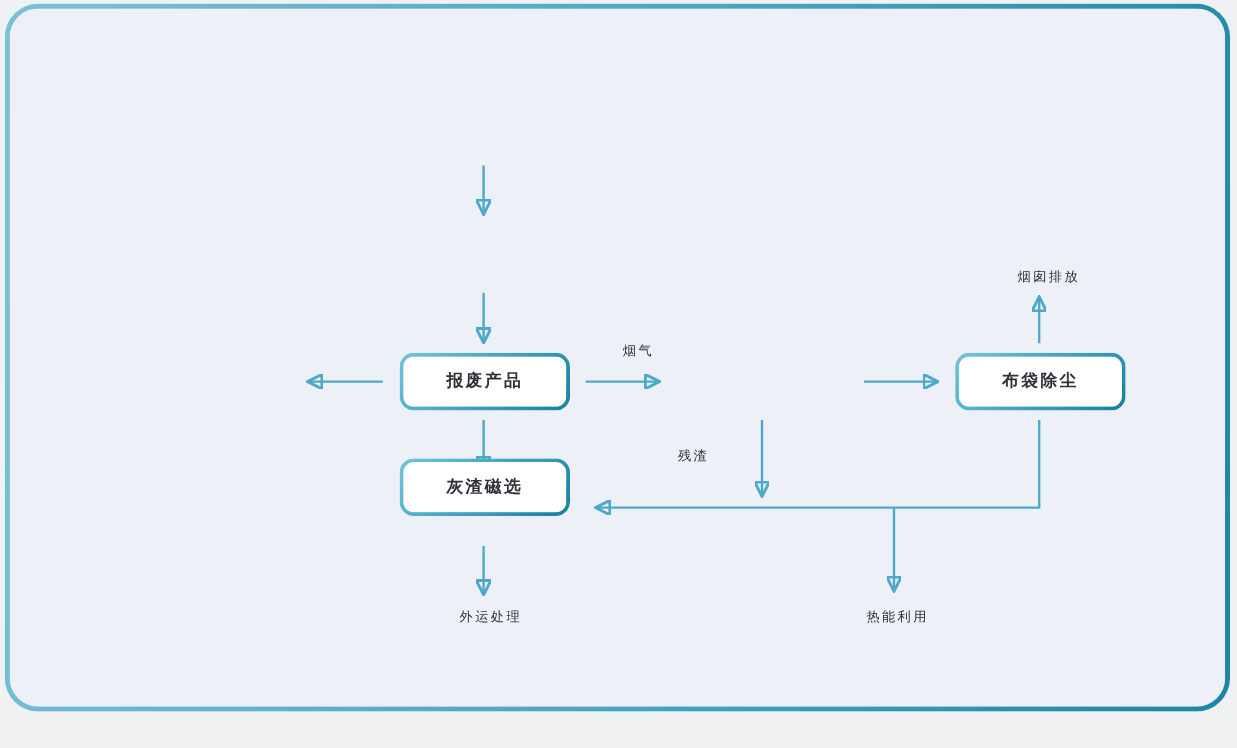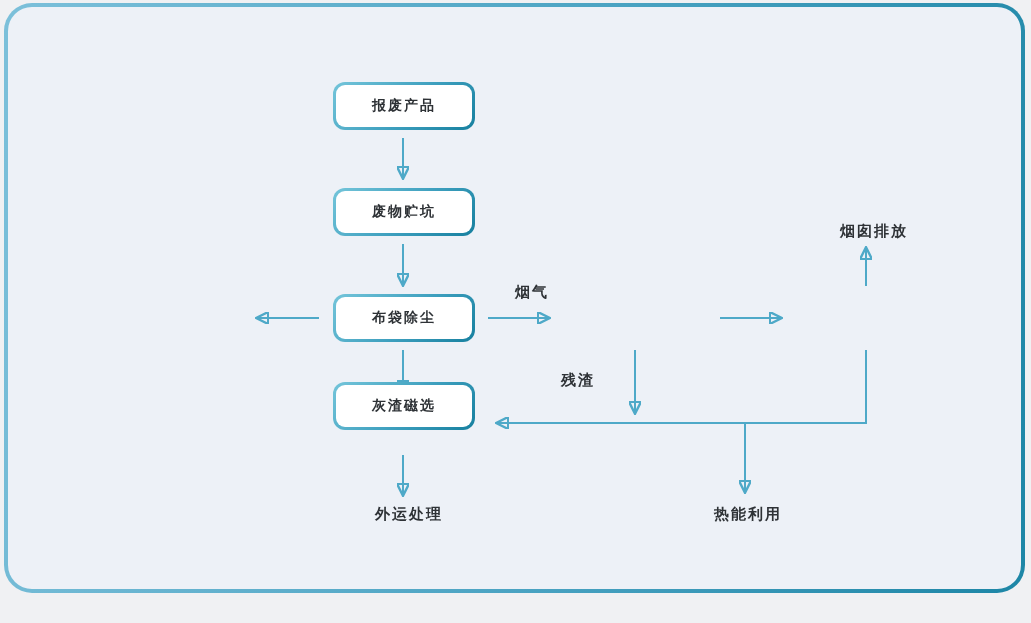--- a/index.html
+++ b/index.html
@@ -34,22 +34,22 @@
   }
   .node span {
     font-size: 14px;
     font-weight: 600;
     color: #2e3236;
     letter-spacing: 2px;
   }
   .flabel {
     position: absolute;
     transform: translate(-50%, -50%);
-    font-size: 15px;
-    font-weight: 700;
+    font-size: 11px;
+    font-weight: 400;
     color: #2e3236;
     letter-spacing: 2px;
     white-space: nowrap;
   }
   svg.arrows {
     position: absolute;
     left: 0; top: 0;
     width: 1031px; height: 623px;
     pointer-events: none;
   }
@@ -76,34 +76,31 @@
     <path d="M484,314 L544,314" marker-end="url(#ah)"></path>
     <path d="M716,314 L776,314" marker-end="url(#ah)"></path>
     <path d="M862,282 L862,245" marker-end="url(#ah)"></path>
     <path d="M399,346 L399,387" marker-end="url(#ah)"></path>
     <path d="M631,346 L631,408" marker-end="url(#ah)"></path>
     <path d="M862,346 L862,419 L494,419" marker-end="url(#ah)"></path>
     <path d="M741,419 L741,487" marker-end="url(#ah)"></path>
     <path d="M399,451 L399,490" marker-end="url(#ah)"></path>
   </svg>
 
-  <div class="node" style="left:325px; top:75px">
-    <span>报废产品</span>
-  </div>
 
-  <div class="node" style="left:325px; top:181px">
-    <span>废物贮坑</span>
-  </div>
 
   <div class="node" style="left:325px; top:287px">
-    <span>布袋除尘</span>
+    <span>报废产品</span>
   </div>
 
 
 
+  <div class="node" style="left:788px; top:287px">
+    <span>布袋除尘</span>
+  </div>
 
   <div class="node" style="left:325px; top:375px">
     <span>灰渣磁选</span>
   </div>
 
   <div class="flabel" style="left:524px; top:285px">烟气</div>
 
   <div class="flabel" style="left:570px; top:373px">残渣</div>
 
   <div class="flabel" style="left:866px; top:224px">烟囱排放</div>

